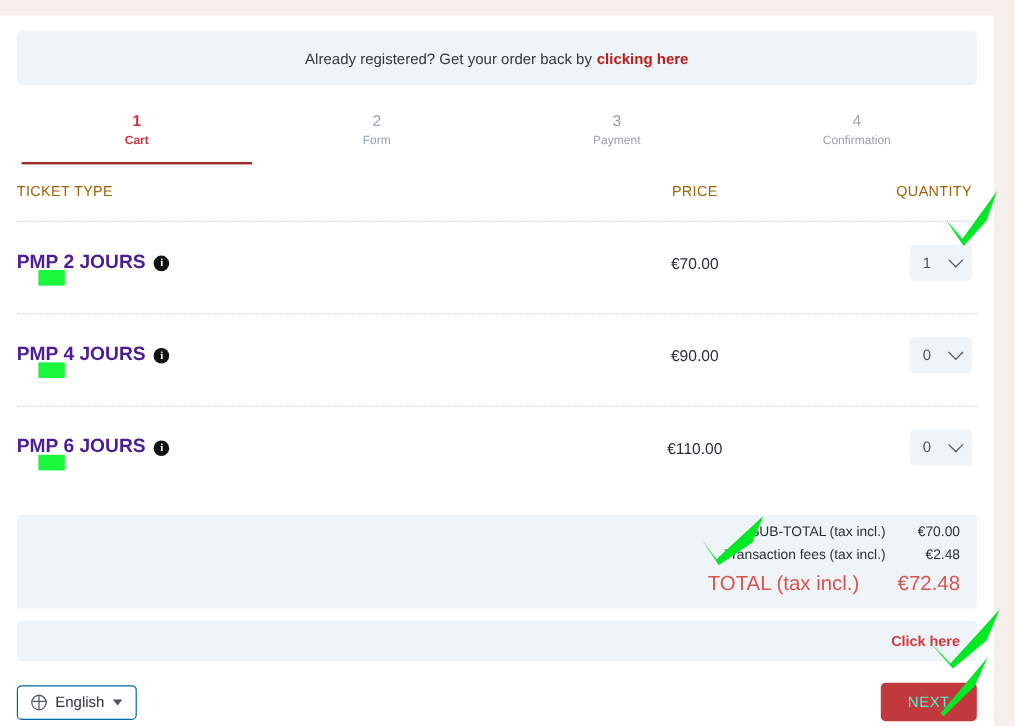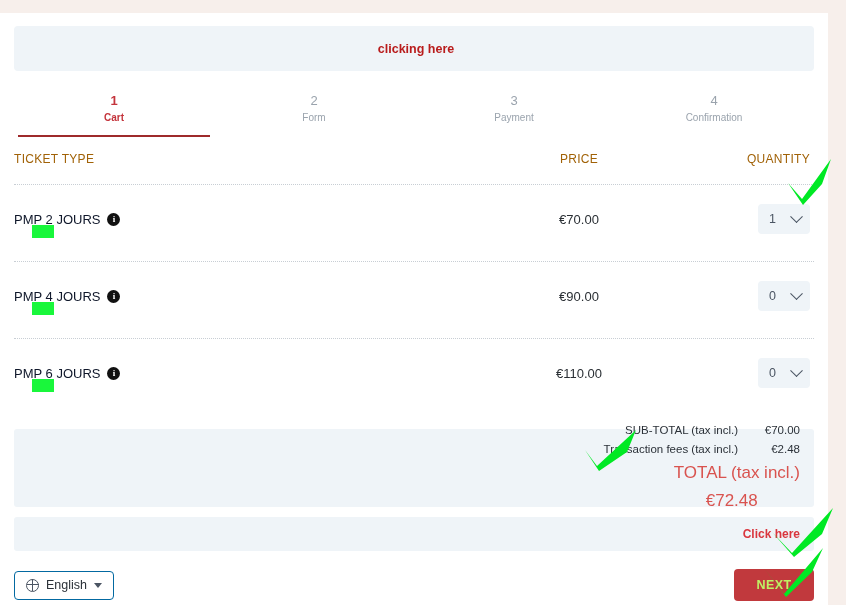--- a/index.html
+++ b/index.html
@@ -126,24 +126,25 @@
   .row .col-price,
   .row .col-qty {
     display: flex;
     align-items: center;
   }
   .row .col-price { justify-content: center; font-size: 13px; color: #2a2f34; }
   .row .col-qty   { justify-content: flex-end; }
 
   .ticket-name-wrap { position: relative; display: inline-block; }
   .ticket-name {
-    font-size: 13px;
-    color: #0f172a;
+    font-size: 16px;
+    color: #4c1d95;
     position: relative;
     z-index: 2;
+    font-weight: bold;
   }
   .hl {
     position: absolute;
     left: 18px;
     top: 15px;
     width: 22px;
     height: 13px;
     background: #19f73b;
     z-index: 1;
   }
@@ -203,21 +204,20 @@
     font-size: 11.5px;
     color: #2b3138;
     line-height: 19px;
   }
   .t-line .t-lbl { text-align: right; }
   .t-line .t-val { width: 62px; text-align: right; }
   .t-total {
     font-size: 17px;
     color: #d9534f;
     line-height: 28px;
-    flex-direction: column;
   }
   .t-total .t-val { width: 84px; }
 
   
   .discount {
     margin-top: 10px;
     height: 34px;
     background: #eff4f8;
     border-radius: 3px;
     display: flex;
@@ -272,23 +272,23 @@
     width: 0; height: 0;
     border-left: 4px solid transparent;
     border-right: 4px solid transparent;
     border-top: 5px solid #4b5563;
   }
   .next-btn {
     width: 80px; height: 32px;
     background: #c1393d;
     border: none;
     border-radius: 4px;
-    color: #bef264;
+    color: #5eead4;
     font-size: 12.5px;
-    font-weight: bold;
+    font-weight: normal;
     letter-spacing: .4px;
     cursor: pointer;
   }
 
   
   .check {
     position: absolute;
     pointer-events: none;
     z-index: 50;
   }
@@ -301,20 +301,21 @@
 </head>
 <body>
 
 <div class="band-top"></div>
 <div class="band-right"></div>
 
 <div class="page">
   <div class="inner">
 
     <div class="notice">
+      <span>Already registered? Get your order back by</span>
       <a href="#">clicking here</a>
     </div>
 
     <div class="steps">
       <div class="step active">
         <div class="num">1</div>
         <div class="lbl">Cart</div>
       </div>
       <div class="step">
         <div class="num">2</div>

